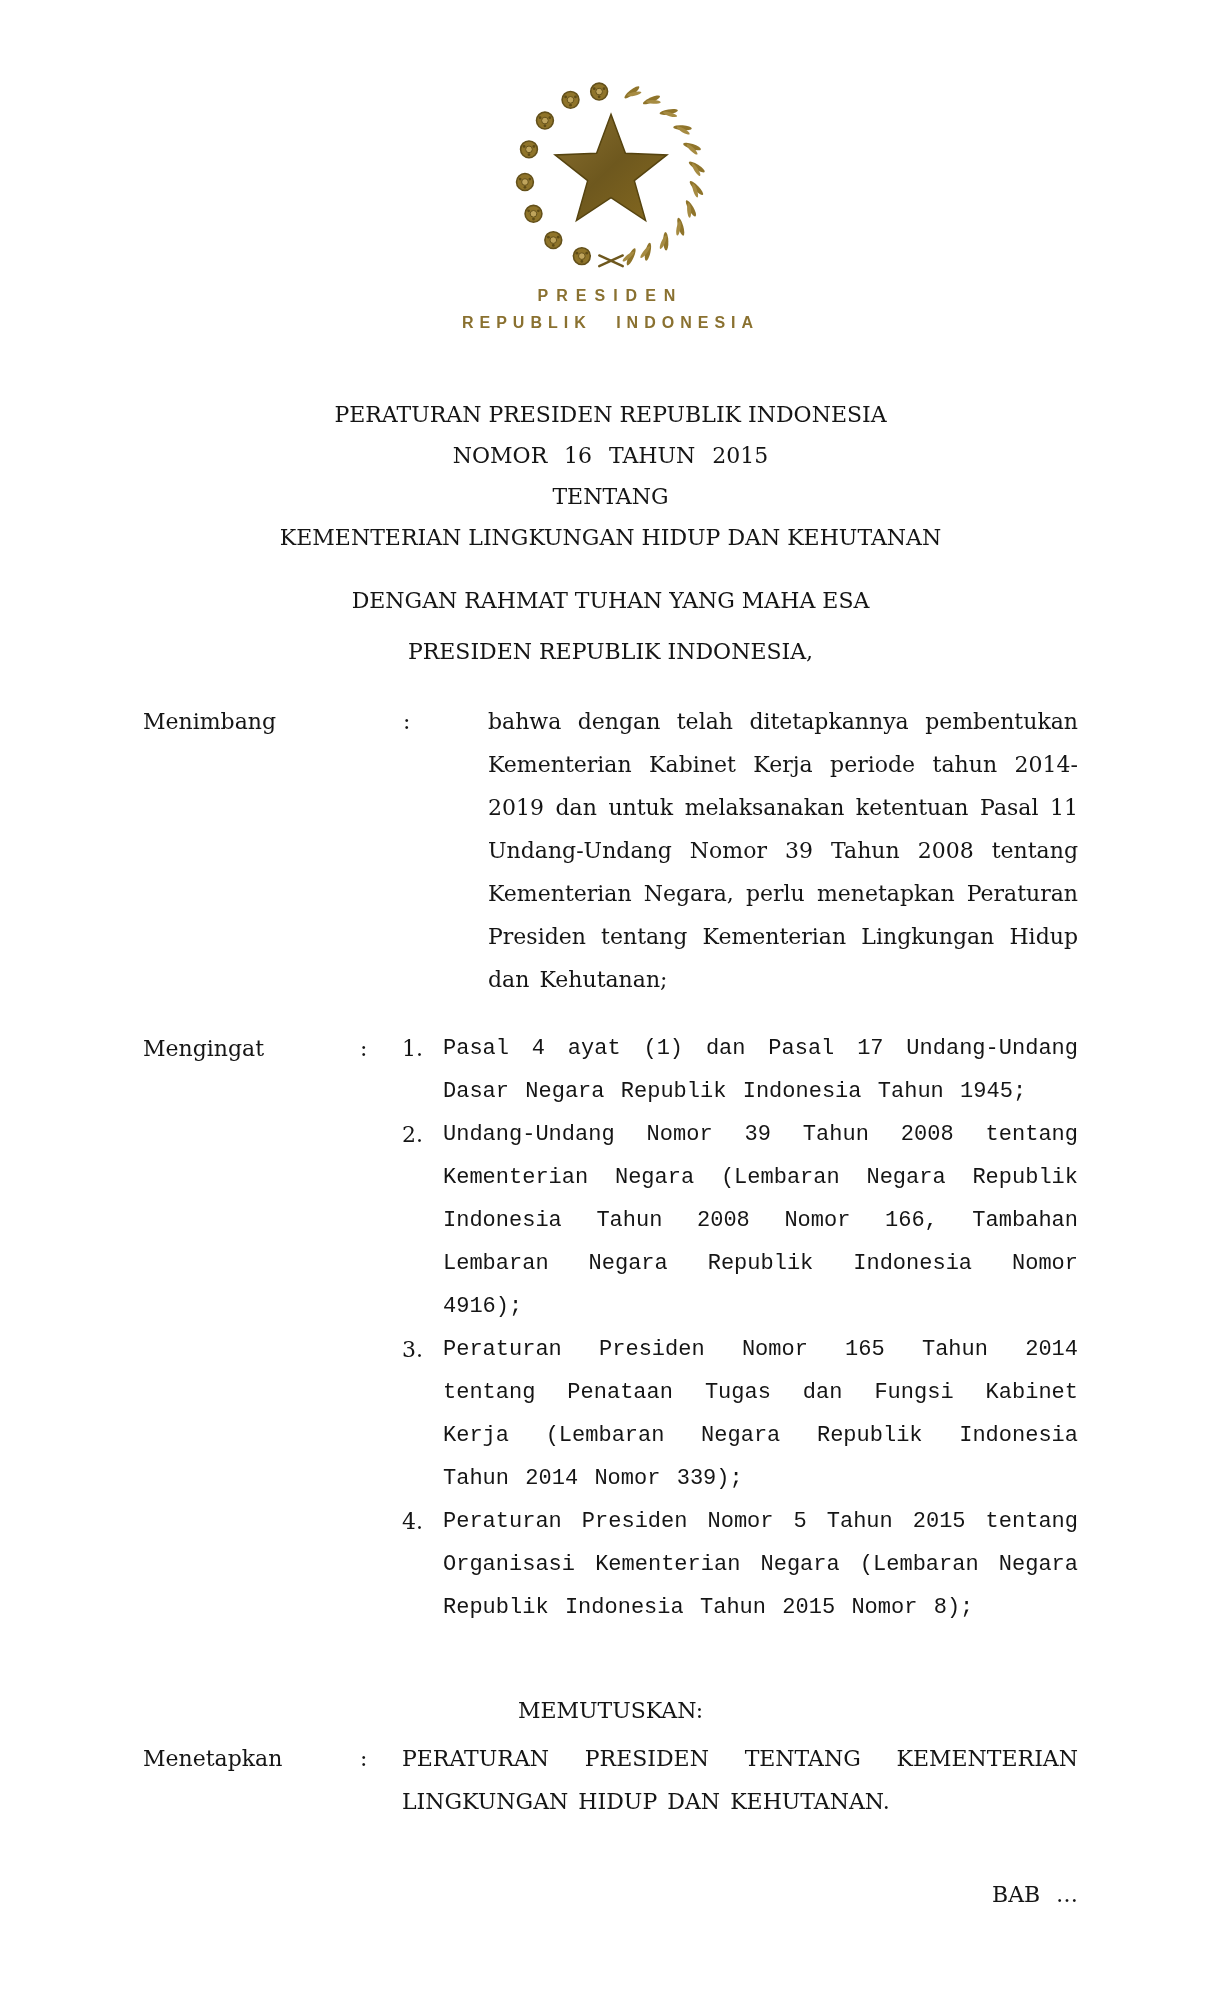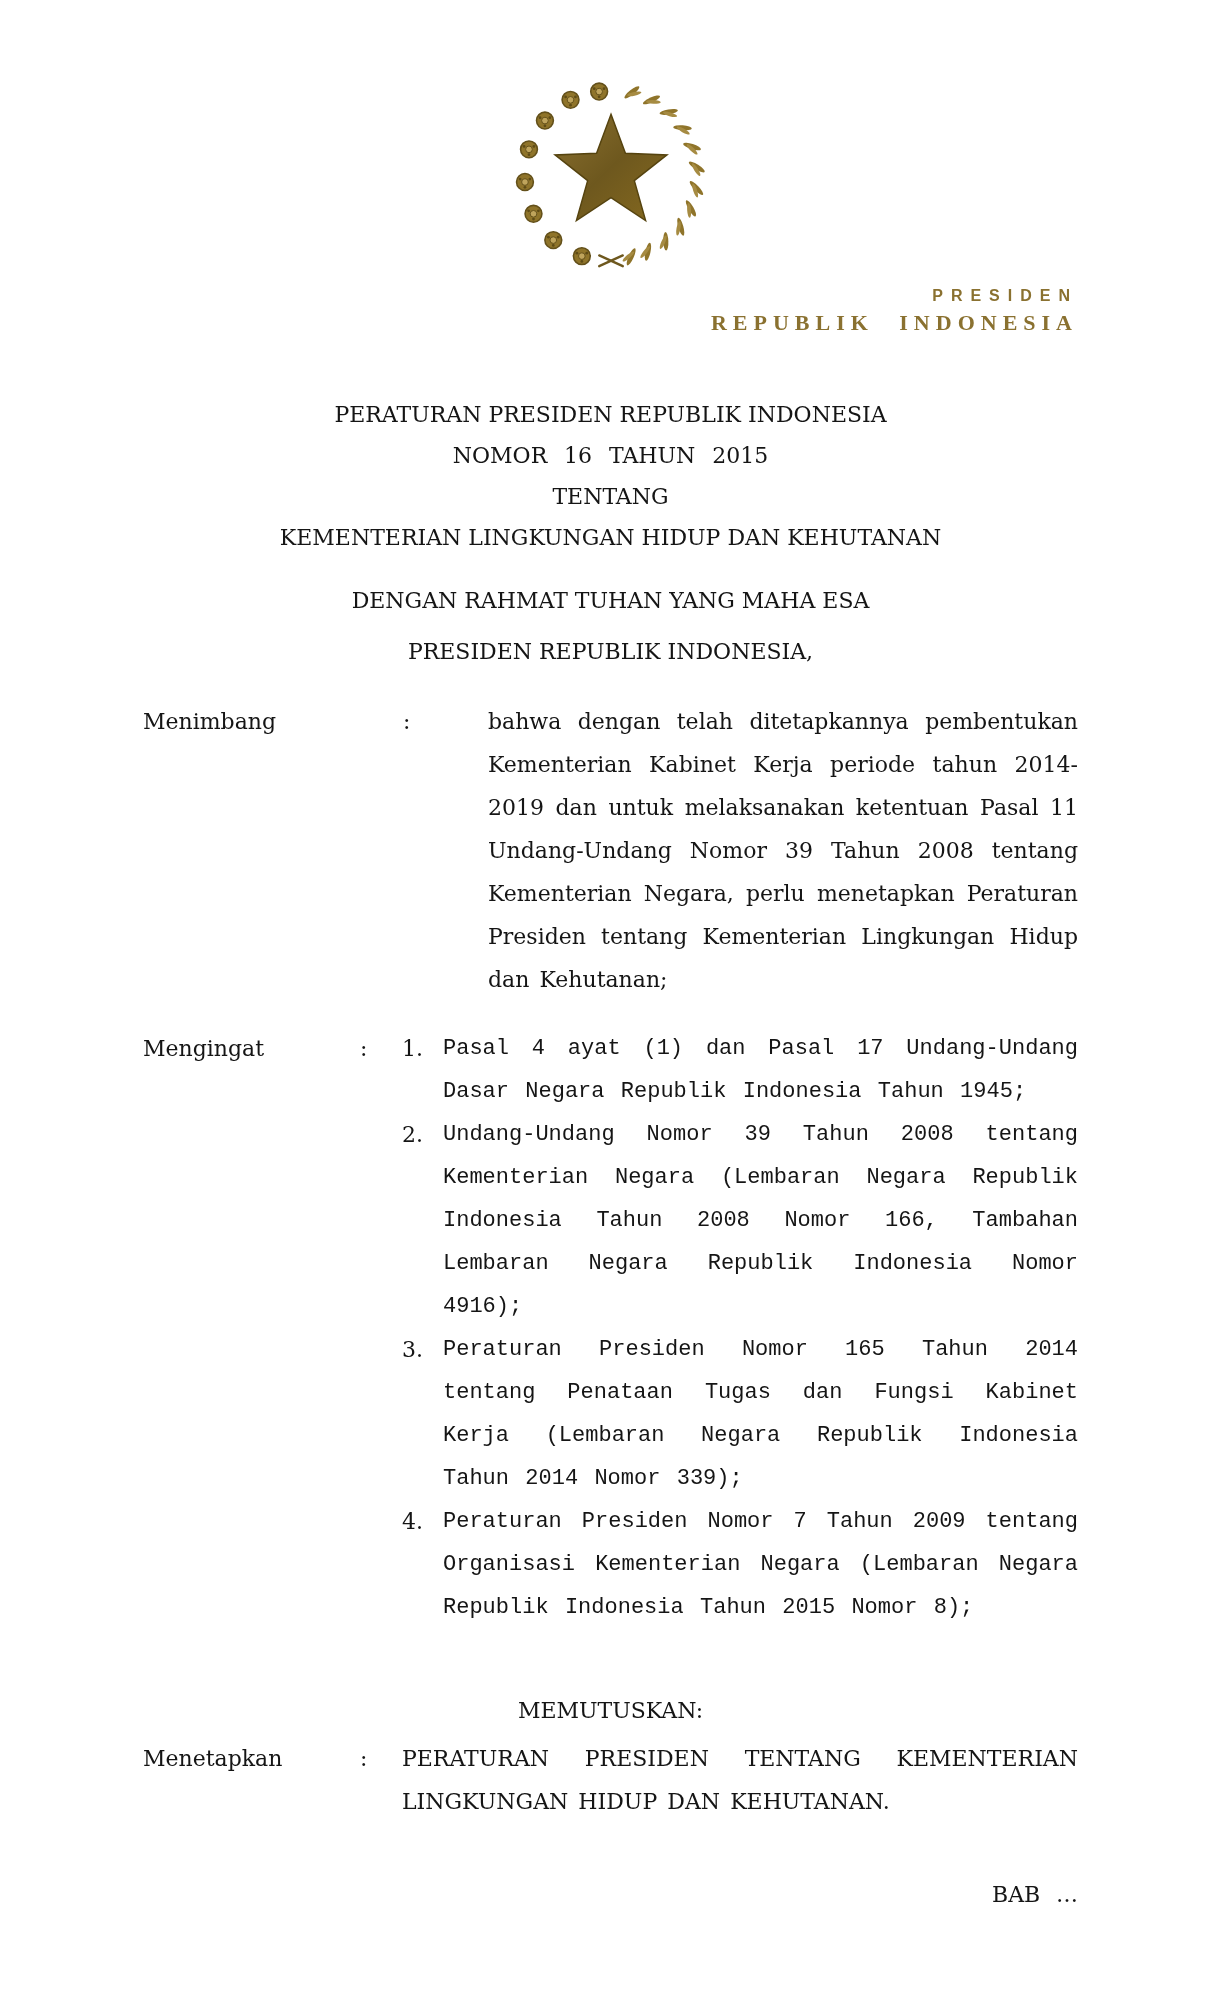--- a/index.html
+++ b/index.html
@@ -10,30 +10,30 @@
     margin: 0 auto;
     background: #ffffff;
     box-sizing: border-box;
     padding: 78px 146px 0 143px;
     font-family: "DejaVu Serif", "Liberation Serif", serif;
     font-size: 22px;
     color: #151515;
     overflow: hidden;
   }
   
-  .letterhead { text-align: right; }
+  .letterhead { text-align: center; }
   .emblem { display: block; margin: 0 auto; width: 196px; height: 196px; }
   .gold-line {
     font-family: "Liberation Sans", sans-serif;
     font-weight: bold;
     color: #8a7130;
     line-height: 27px;
   }
   .gold-line.l1 { font-size: 16px; letter-spacing: 8px; margin-top: 8px; }
-  .gold-line.l2 { font-size: 22px; letter-spacing: 6px; word-spacing: 14px; font-family: Liberation Serif, serif; }
+  .gold-line.l2 { font-size: 16px; letter-spacing: 6px; word-spacing: 14px; }
   
   .title-block { text-align: center; margin-top: 58px; line-height: 41px; }
   .title-block .nomor { word-spacing: 0.45em; }
   .invocation { text-align: center; margin-top: 30px; }
   .authority  { text-align: center; margin-top: 26px; }
   
   .row { display: flex; line-height: 43px; }
   .row.menimbang  { margin-top: 36px; gap: 43px; }
   .row.mengingat  { margin-top: 26px; }
   .row.menetapkan { margin-top: 5px; }
@@ -142,21 +142,21 @@
       <div class="list-item">
         <div class="li-num">2.</div>
         <div class="li-text">Undang-Undang Nomor 39 Tahun 2008 tentang Kementerian Negara (Lembaran Negara Republik Indonesia Tahun 2008 Nomor 166, Tambahan Lembaran Negara Republik Indonesia Nomor 4916);</div>
       </div>
       <div class="list-item">
         <div class="li-num">3.</div>
         <div class="li-text">Peraturan Presiden Nomor 165 Tahun 2014 tentang Penataan Tugas dan Fungsi Kabinet Kerja (Lembaran Negara Republik Indonesia Tahun 2014 Nomor 339);</div>
       </div>
       <div class="list-item">
         <div class="li-num">4.</div>
-        <div class="li-text">Peraturan Presiden Nomor 7 Tahun 2009 tentang Organisasi Kementerian Negara (Lembaran Negara Republik Indonesia Tahun 2015 Nomor 8);</div>
+        <div class="li-text">Peraturan Presiden Nomor 5 Tahun 2015 tentang Organisasi Kementerian Negara (Lembaran Negara Republik Indonesia Tahun 2015 Nomor 8);</div>
       </div>
     </div>
   </div>
 
   <div class="decision-heading">MEMUTUSKAN:</div>
 
   <div class="row menetapkan">
     <div class="row-label">Menetapkan</div>
     <div class="row-colon">:</div>
     <div class="row-content">PERATURAN PRESIDEN TENTANG KEMENTERIAN LINGKUNGAN HIDUP DAN KEHUTANAN.</div>

